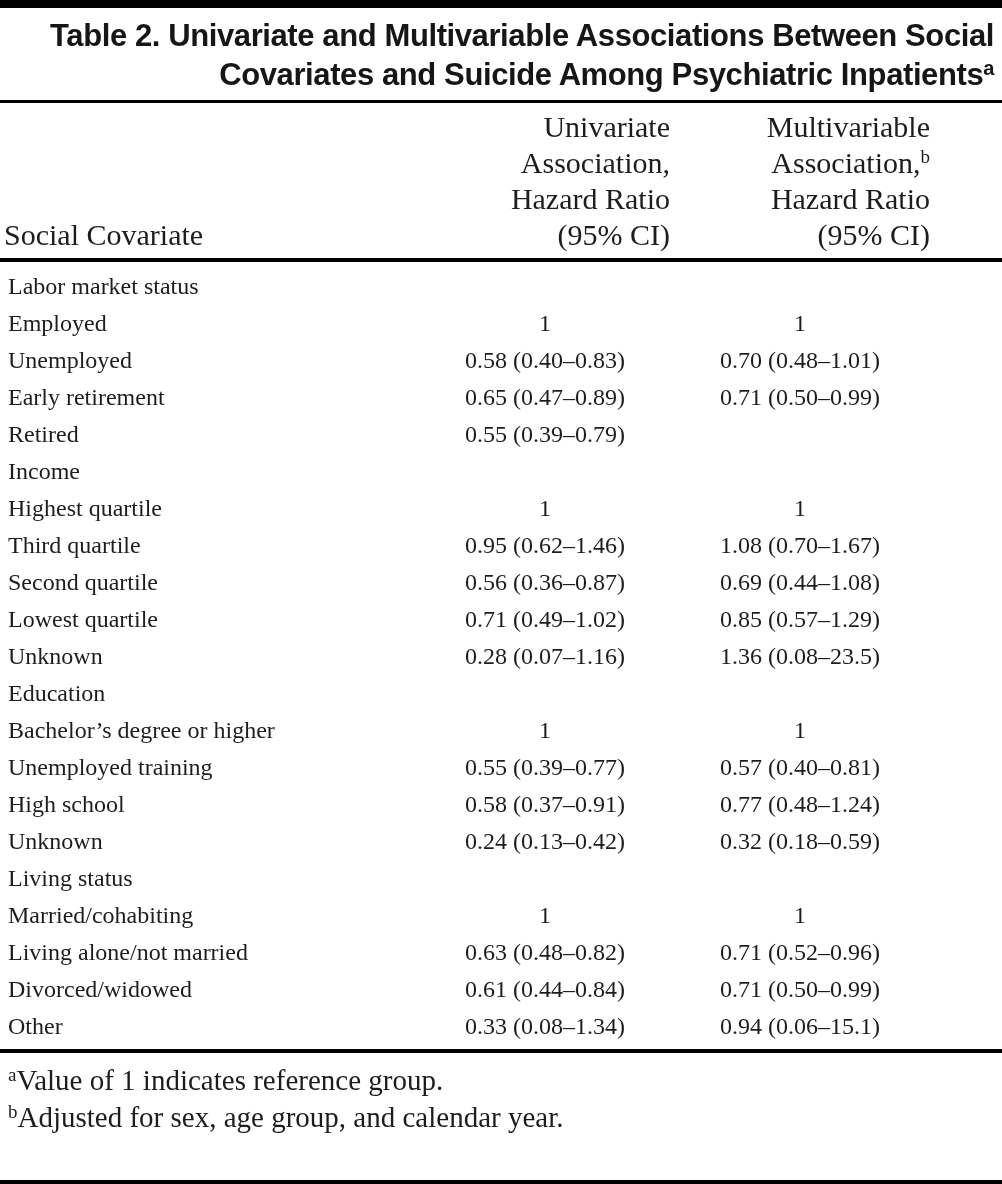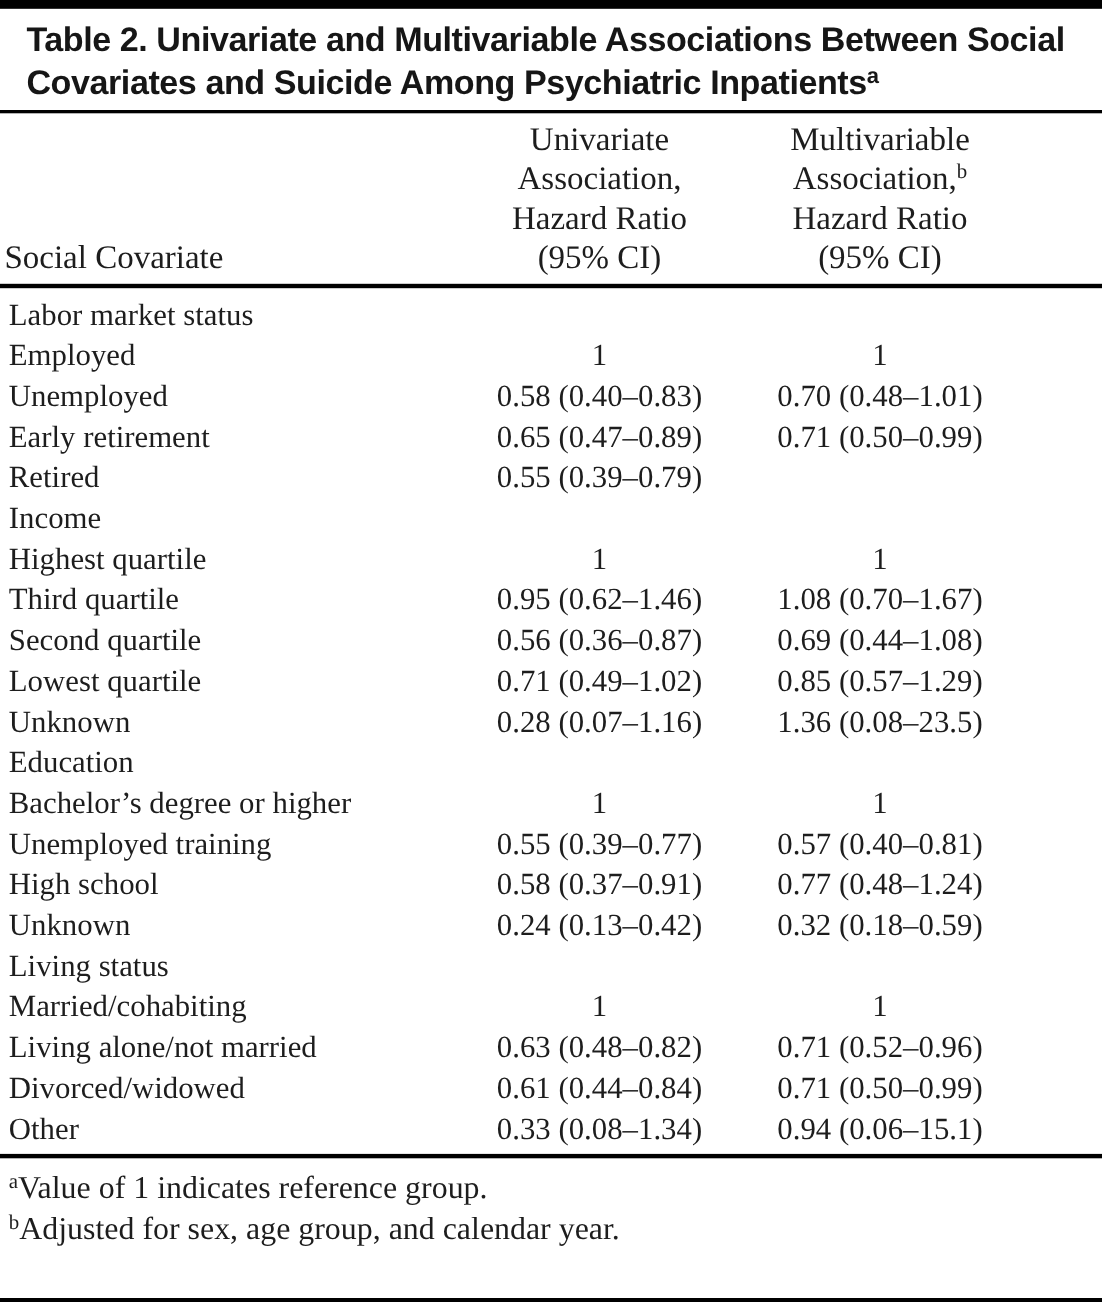--- a/index.html
+++ b/index.html
@@ -10,47 +10,48 @@
     color: #1d1d1d;
   }
   .page { width: 1002px; height: 1184px; display: flex; flex-direction: column; background: #ffffff; }
 
   .rule { width: 100%; background: #000000; flex: none; }
   .rule-thick { height: 8px; }
   .rule-thin  { height: 3px; }
   .rule-med   { height: 4px; }
 
   .title-block {
-    padding: 8px 8px 6px 24px;
+    padding: 8px 8px 6px 4px;
     font-family: "Liberation Sans", sans-serif;
     font-weight: bold;
     font-size: 31px;
     line-height: 39px;
     letter-spacing: -0.4px;
     color: #161616;
+    text-align: right;
   }
   .title-block sup { font-size: 20px; vertical-align: 10px; line-height: 0; }
 
   .grid-cols {
     display: grid;
     grid-template-columns: 420px 250px 260px auto;
   }
 
   .thead {
     padding: 6px 0 5px 0;
     align-items: end;
     font-size: 30px;
     line-height: 36px;
   }
   .thead .c1 { padding-left: 4px; }
-  .thead .c2, .thead .c3 { text-align: center; }
+  .thead .c2, .thead .c3 { text-align: right; }
   .thead sup { font-size: 19px; vertical-align: 10px; line-height: 0; }
 
   .tbody { padding: 6px 0 4px 0; }
-  .trow { display: grid; grid-template-columns: 420px 250px 260px auto; font-size: 28px; line-height: 37px; }
+  .trow { display: grid; grid-template-columns: 420px 250px 260px auto; font-size: 24px; line-height: 37px; }
   .trow .c1 { padding-left: 8px; white-space: nowrap; }
   .trow .c1.indent { }
   .trow .c2, .trow .c3 { text-align: center; white-space: nowrap; }
 
   .footnotes { padding: 9px 8px 6px 8px; font-size: 29px; line-height: 37px; flex: 1 0 auto; }
   .footnotes sup { font-size: 19px; vertical-align: 9px; line-height: 0; }
 </style>
 </head>
 <body>
 

